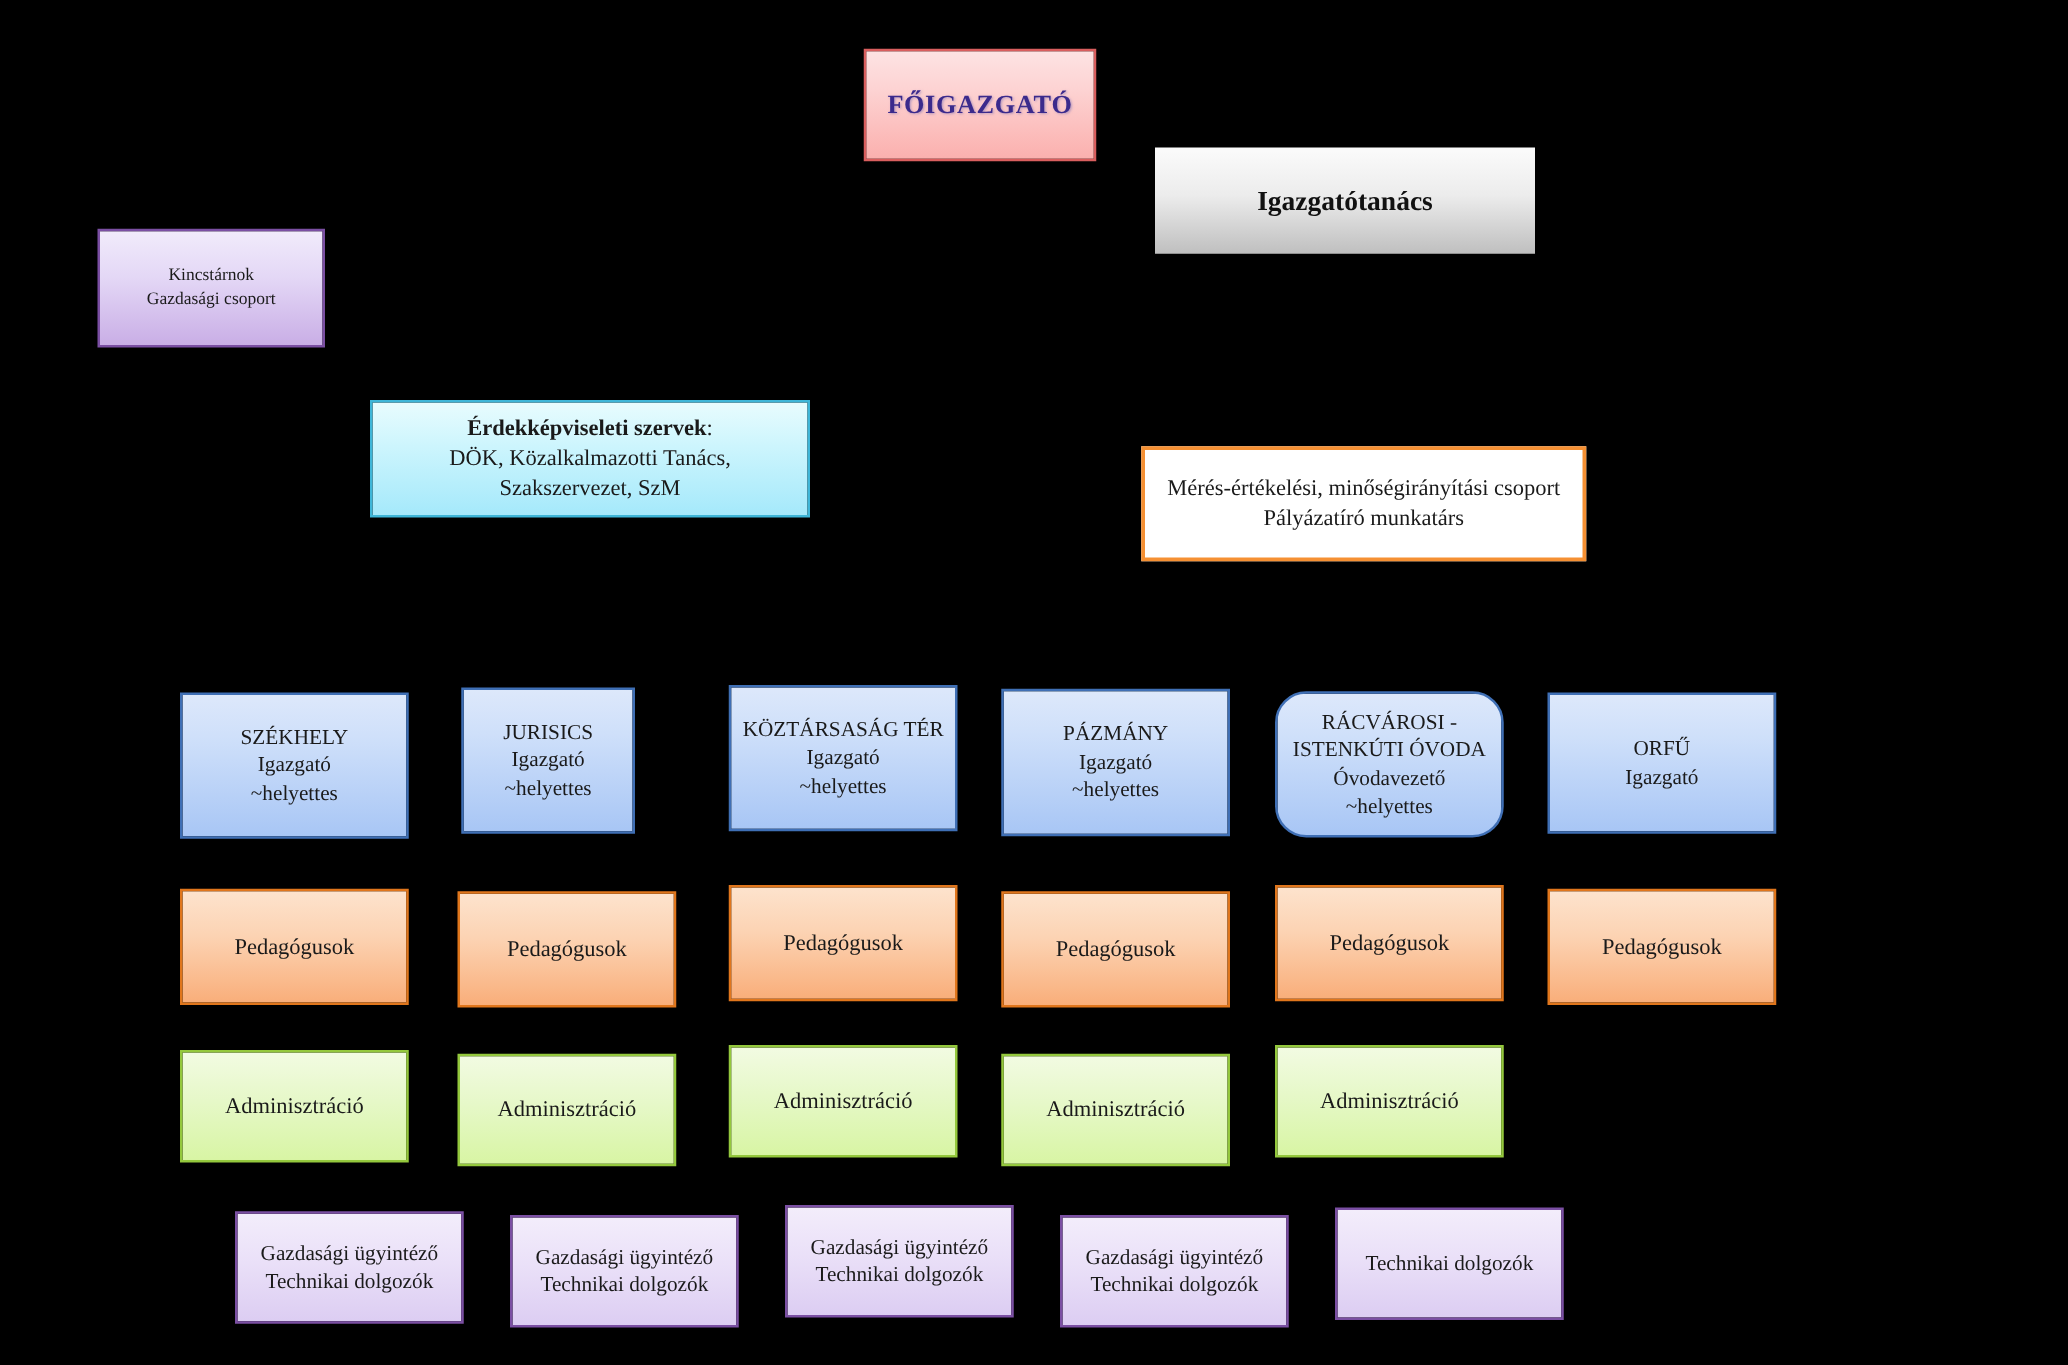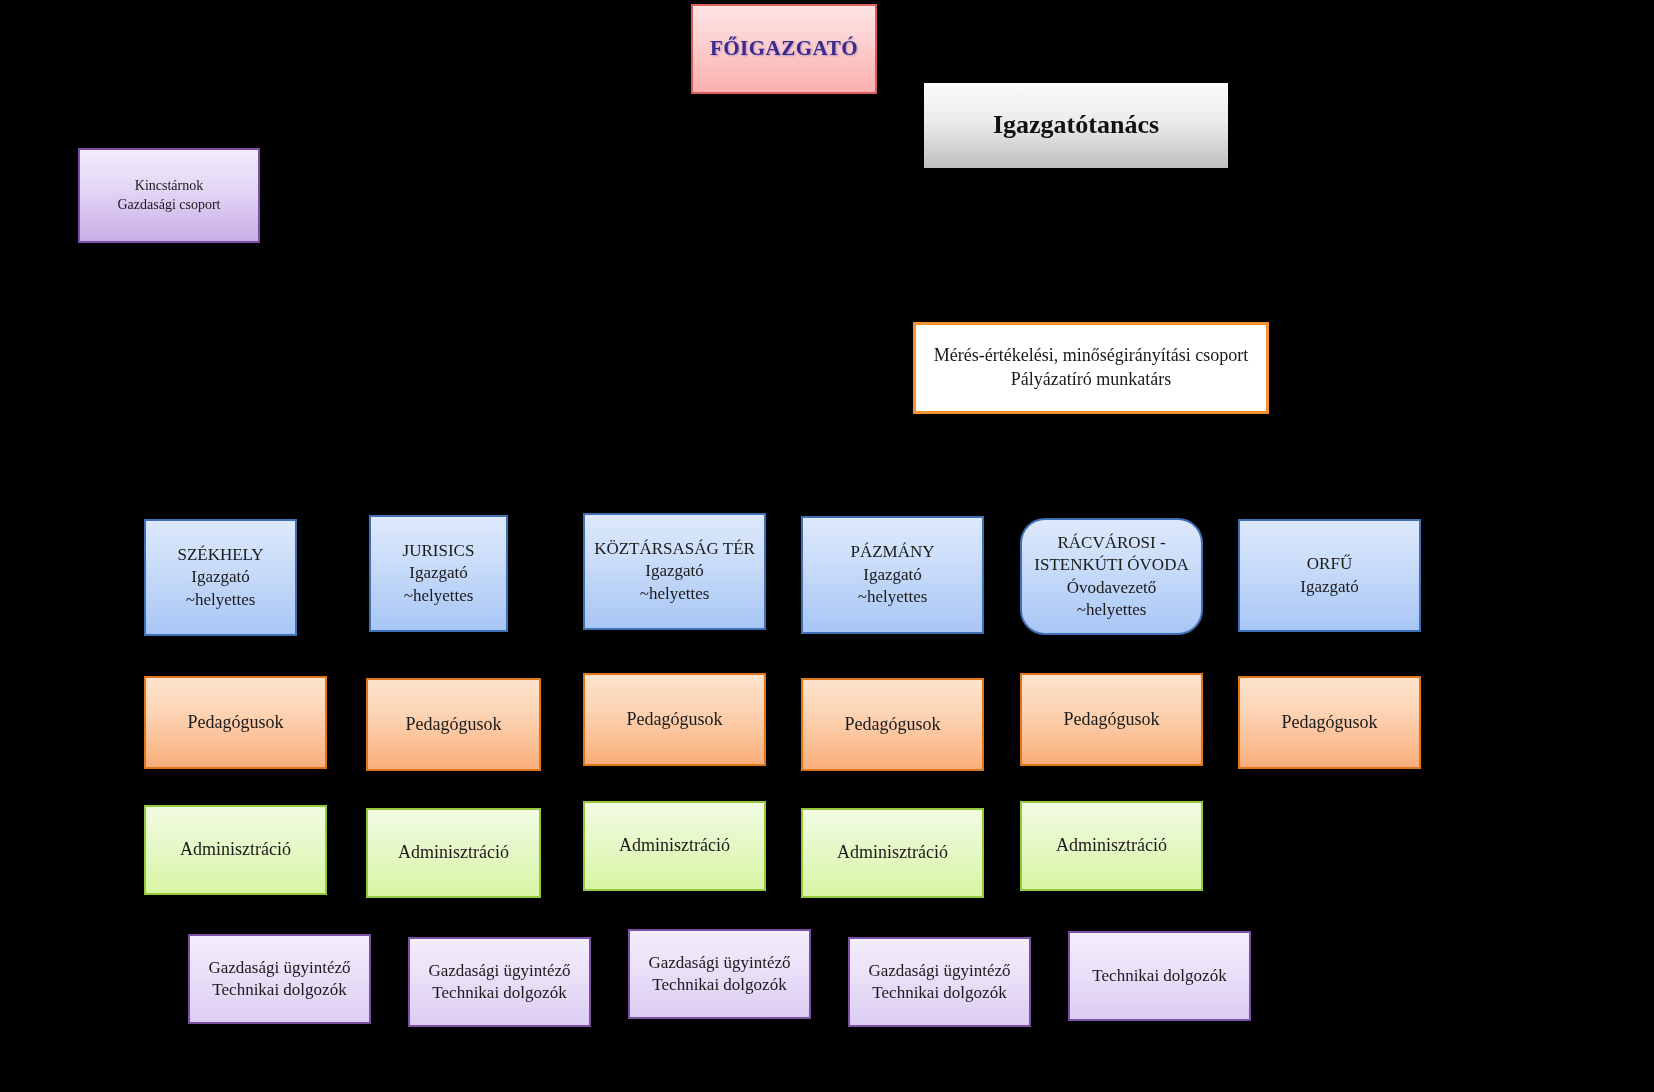--- a/index.html
+++ b/index.html
@@ -17,20 +17,21 @@
   }
   .box {
     position: absolute;
     box-sizing: border-box;
     display: flex;
     align-items: center;
     justify-content: center;
     text-align: center;
     color: #1a1a1a;
     line-height: 1.32;
+    margin-top: 35px;
   }
   .box .txt {
     width: 100%;
     padding: 0 6px;
     box-sizing: border-box;
   }
 
   
   .n-director {
     background: linear-gradient(to bottom, #fde3e3 0%, #fdd3d3 35%, #fbb0ae 100%);
@@ -41,21 +42,21 @@
     letter-spacing: 0.5px;
     color: #3b2a8c;
     text-shadow: 1px 1px 2px rgba(120,110,180,0.55);
   }
 
   
   .n-council {
     background: linear-gradient(to bottom, #fbfbfb 0%, #ececec 45%, #bfbfbf 100%);
     border: none;
     font-weight: bold;
-    font-size: 26px;
+    font-size: 22px;
     color: #111111;
   }
 
   
   .n-purple-soft {
     background: linear-gradient(to bottom, #f1ebfb 0%, #e4d8f6 40%, #c9aee6 100%);
     border: 2px solid #7b4fa3;
     font-size: 14px;
   }
 
@@ -117,29 +118,35 @@
   </div>
 
   <div class="box n-purple-soft" style="left:78px; top:148px; width:182px; height:95px;">
     <span class="txt">
       <span>Kincstárnok</span><br>
       <span>Gazdasági csoport</span>
     </span>
   </div>
 
 
+  <div class="box n-cyan" style="left:296px; top:285px; width:352px; height:94px;">
+    <span class="txt">
+      <b>Érdekképviseleti szervek</b><span>:</span><br>
+      <span>DÖK, Közalkalmazotti Tanács, Szakszervezet, SzM</span>
+    </span>
+  </div>
 
   <div class="box n-white" style="left:913px; top:322px; width:356px; height:92px;">
     <span class="txt">
       <span>Mérés-értékelési, minőségirányítási csoport</span><br>
       <span>Pályázatíró munkatárs</span>
     </span>
   </div>
 
-  <div class="box n-blue" style="left:144px; top:519px; width:153px; height:117px;">
+  <div class="box n-blue" style="left:144px; top:519px; width:183px; height:117px;">
     <span class="txt">
       <span>SZÉKHELY</span><br>
       <span>Igazgató</span><br>
       <span>~helyettes</span>
     </span>
   </div>
 
   <div class="box n-blue" style="left:369px; top:515px; width:139px; height:117px;">
     <span class="txt">
       <span>JURISICS</span><br>

